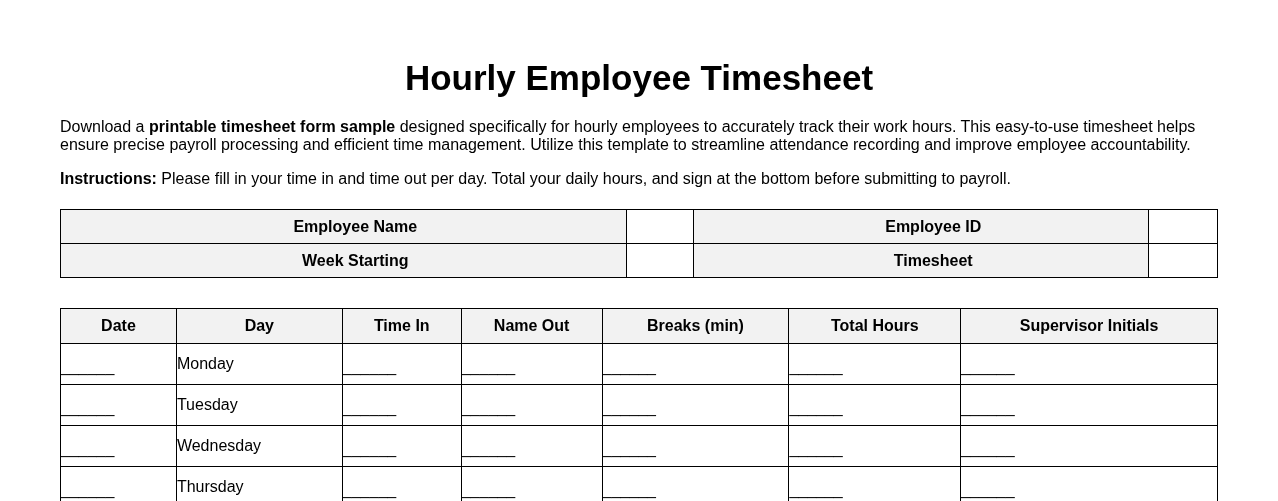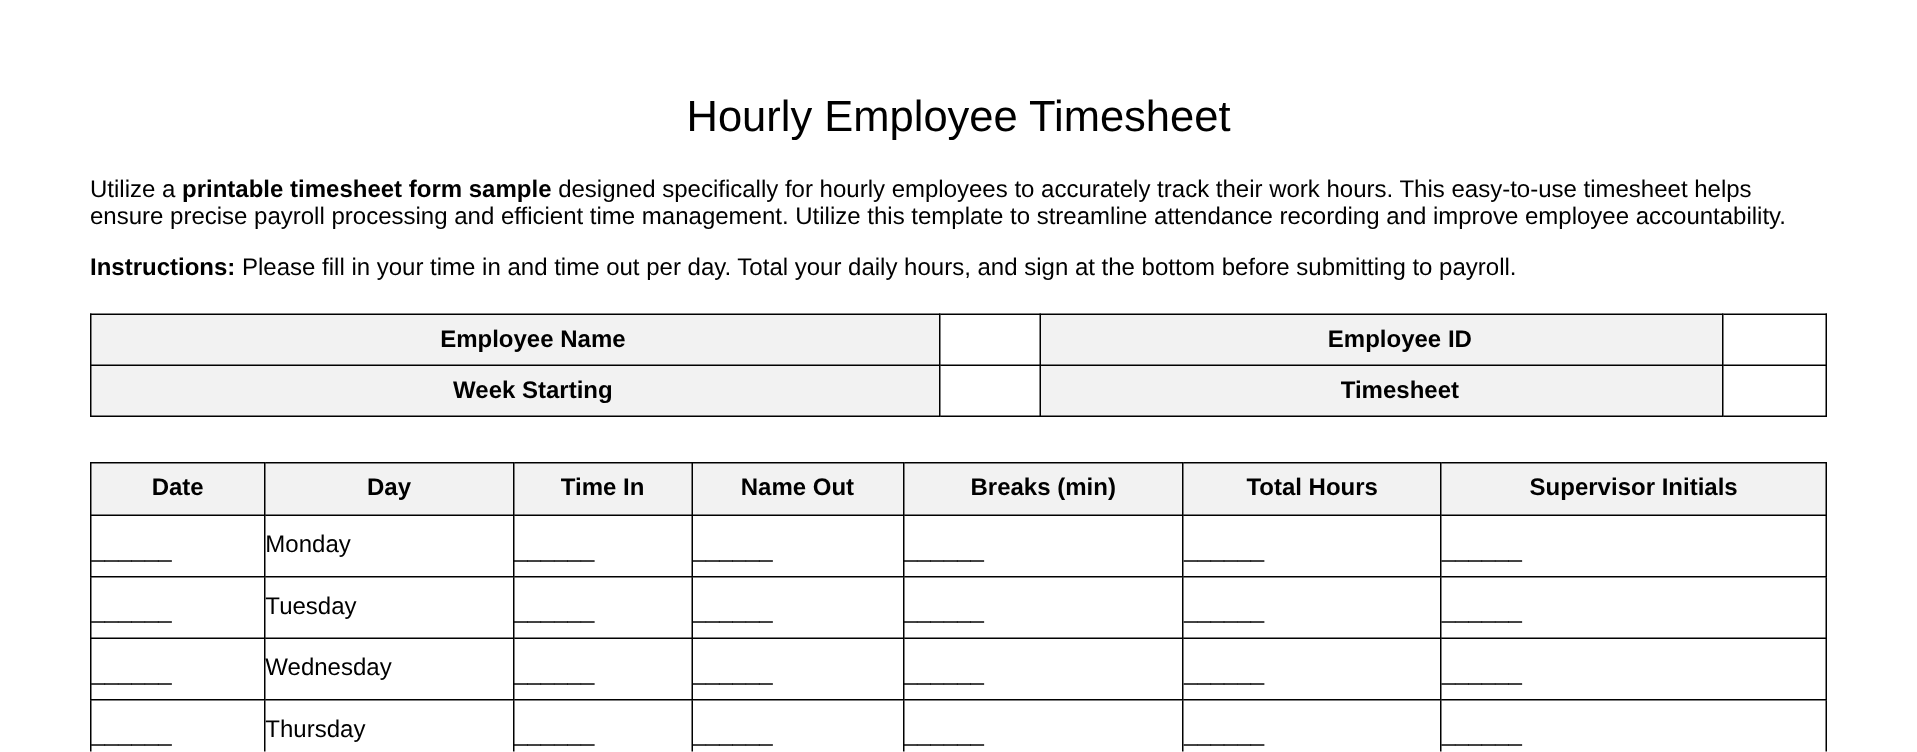--- a/index.html
+++ b/index.html
@@ -3,21 +3,21 @@
 <meta charset="utf-8">
 <style>
   html, body { margin: 0; padding: 0; background: #ffffff; }
   body {
     width: 1278px; height: 501px; overflow: hidden;
     font-family: "Liberation Sans", sans-serif; color: #000;
   }
   .page { padding: 0 60px; }
   h1 {
     margin: 0; padding-top: 60px;
-    text-align: center; font-size: 29px; font-weight: normal;
+    text-align: center; font-size: 35px; font-weight: bold;
     line-height: 36px;
   }
   p.intro {
     margin: 22px 0 0 0; font-size: 16px; line-height: 18px;
   }
   p.instr {
     margin: 16px 0 16px 0; font-size: 16px; line-height: 18px;
   }
   table { border-collapse: collapse; width: 1158px; }
   table.info { margin-top: 21px; }
@@ -33,21 +33,21 @@
   }
   table.log th { background: #f2f2f2; font-weight: bold; }
   table.log td.blank { padding-top: 6px; }
 </style>
 </head>
 <body>
 
 <div class="page">
   <h1>Hourly Employee Timesheet</h1>
 
-  <p class="intro"><span>Utilize a </span><b>printable timesheet form sample</b><span> designed specifically for hourly employees to accurately track their work hours. This easy-to-use timesheet helps ensure precise payroll processing and efficient time management. Utilize this template to streamline attendance recording and improve employee accountability.</span></p>
+  <p class="intro"><span>Download a </span><b>printable timesheet form sample</b><span> designed specifically for hourly employees to accurately track their work hours. This easy-to-use timesheet helps ensure precise payroll processing and efficient time management. Utilize this template to streamline attendance recording and improve employee accountability.</span></p>
 
   <p class="instr"><b>Instructions:</b><span> Please fill in your time in and time out per day. Total your daily hours, and sign at the bottom before submitting to payroll.</span></p>
 
   <table class="info">
     <colgroup>
       <col style="width:566px">
         <col style="width:68px">
         <col style="width:455px">
         <col style="width:69px">
     </colgroup>

